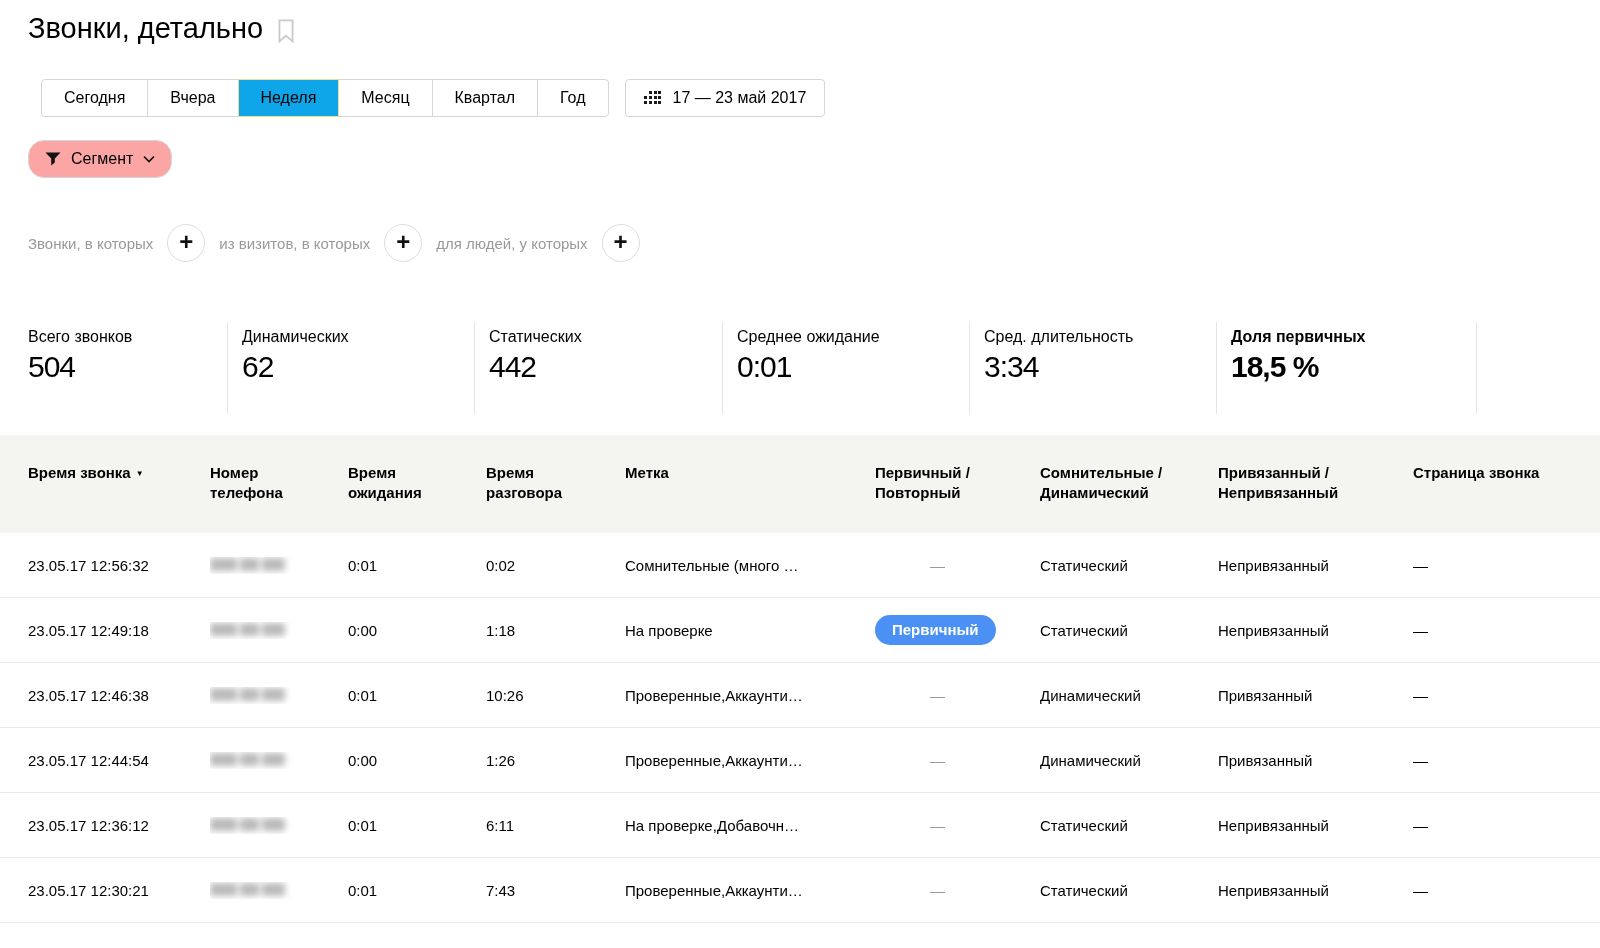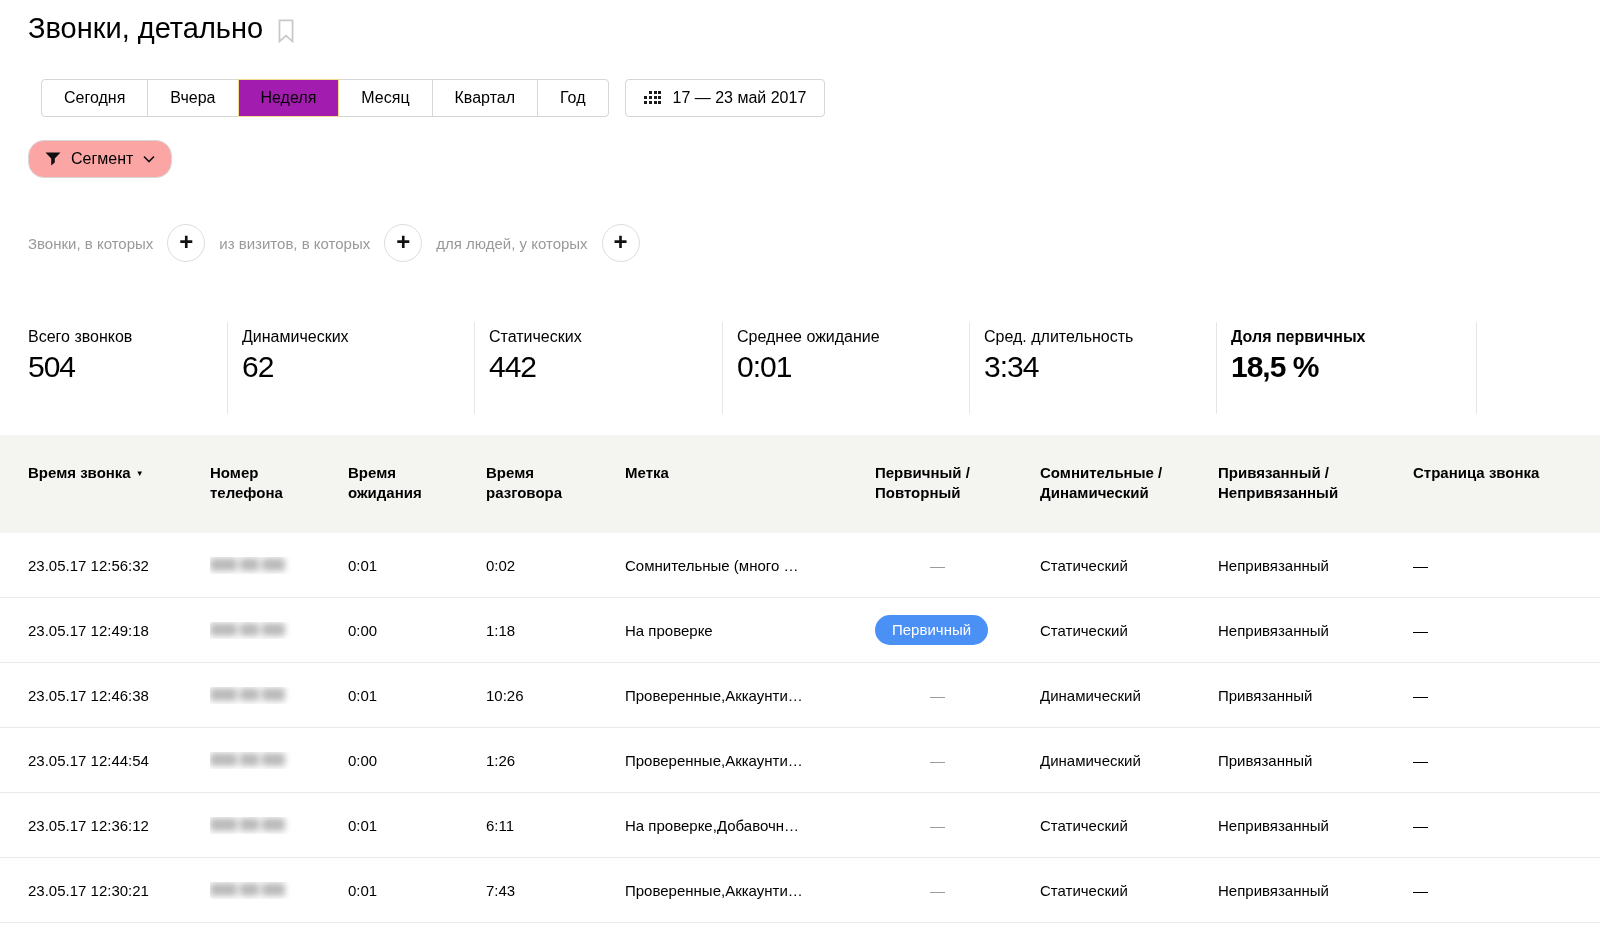--- a/index.html
+++ b/index.html
@@ -10,21 +10,21 @@
   .title-row { position:absolute; top:12px; left:28px; display:flex; align-items:center; gap:14px; }
   .page-title { font-size:29px; font-weight:400; letter-spacing:0; }
   .bookmark { display:inline-flex; margin-top:4px; cursor:pointer; }
 
   
   .period-row { position:absolute; top:79px; left:28px; display:flex; align-items:center; gap:16px;margin-left:13px; }
   .tabs { display:flex; }
   .tab { height:38px; line-height:36px; padding:0 22px; font-size:16px; border:1px solid #d6d6d6; margin-left:-1px; background:#fff; cursor:pointer; white-space:nowrap; }
   .tab:first-child { border-radius:4px 0 0 4px; margin-left:0; }
   .tab:last-child { border-radius:0 4px 4px 0; }
-  .tab.selected { background:#a21caf; border-color:#f2dd8e; position:relative; z-index:1; }
+  .tab.selected { background:#0ea5e9; border-color:#f2dd8e; position:relative; z-index:1; }
   .date-btn { height:38px; display:flex; align-items:center; gap:12px; padding:0 18px; border:1px solid #d6d6d6; border-radius:4px; background:#fff; font-size:16px; cursor:pointer; }
 
   
   .segment-row { position:absolute; top:140px; left:28px; }
   .segment-btn { height:38px; display:flex; align-items:center; gap:10px; padding:0 16px; border:1px solid #d6d6d6; border-radius:16px; background:#fca5a5; font-size:16px; cursor:pointer; }
 
   
   .filter-row { position:absolute; top:224px; left:28px; display:flex; align-items:center; gap:14px; height:38px; }
   .filter-label { font-size:15px; color:#999; }
   .plus-btn { width:38px; height:38px; border:1px solid #ddd; border-radius:50%; background:#fff; display:flex; align-items:center; justify-content:center; font-size:24px; font-weight:700; color:#111; cursor:pointer; line-height:1; padding-bottom:2px; }
@@ -41,21 +41,21 @@
 
   
   .table { position:absolute; top:435px; left:0; width:1600px; }
   .t-grid { display:grid; grid-template-columns:182px 138px 138px 139px 250px 165px 178px 195px 1fr; padding-left:28px; align-items:center; }
   .t-head { background:#f4f4f1; height:98px; align-items:start; padding-top:28px; }
   .t-head .th { font-size:15px; font-weight:700; line-height:20px; padding-right:24px; cursor:pointer; }
   .sort-tri { font-size:8px; margin-left:5px; vertical-align:2px; }
   .t-row { height:65px; border-bottom:1px solid #e9e9e9; font-size:15px; cursor:pointer; background:#fff; }
   .td { padding-right:16px; white-space:nowrap; overflow:hidden; }
   .dash-gray { color:#9b9b9b; margin-left:55px; display:inline-block; }
-  .badge { display:inline-block; background:#4a90f5; color:#fff; padding:6px 17px 7px; border-radius:16px; font-size:15px; }
+  .badge { display:inline-block; background:#4a90f5; color:#fff; padding:6px 17px 7px; border-radius:16px; font-size:15px;font-weight:bold; }
   .phone-redacted { display:inline-flex; gap:3px; filter:blur(3px); opacity:.5; }
   .phone-redacted i { display:block; height:13px; background:#777; border-radius:2px; }
   .phone-redacted i:nth-child(1){ width:27px; } .phone-redacted i:nth-child(2){ width:19px; } .phone-redacted i:nth-child(3){ width:23px; }
 
   .icon { display:inline-flex; }
 </style>
 </head>
 <body>
 
 <div class="page">

